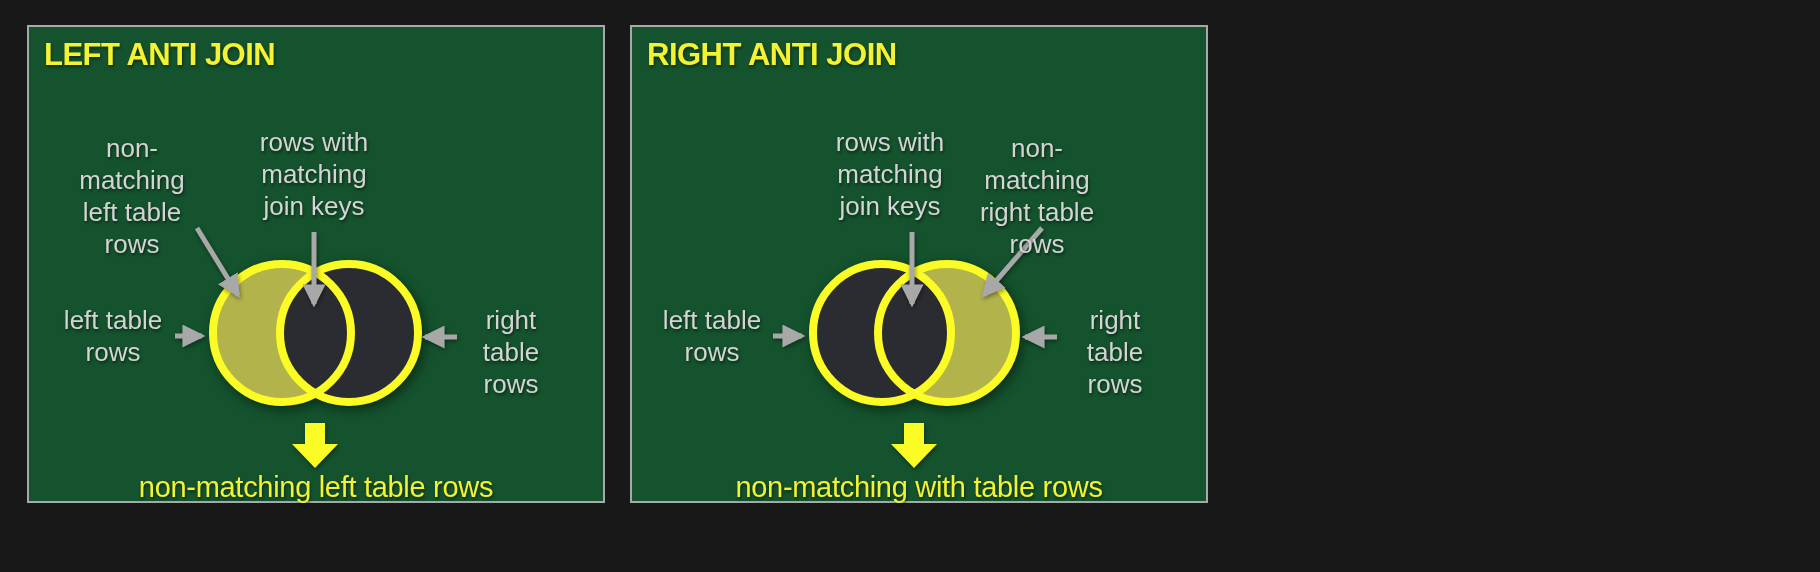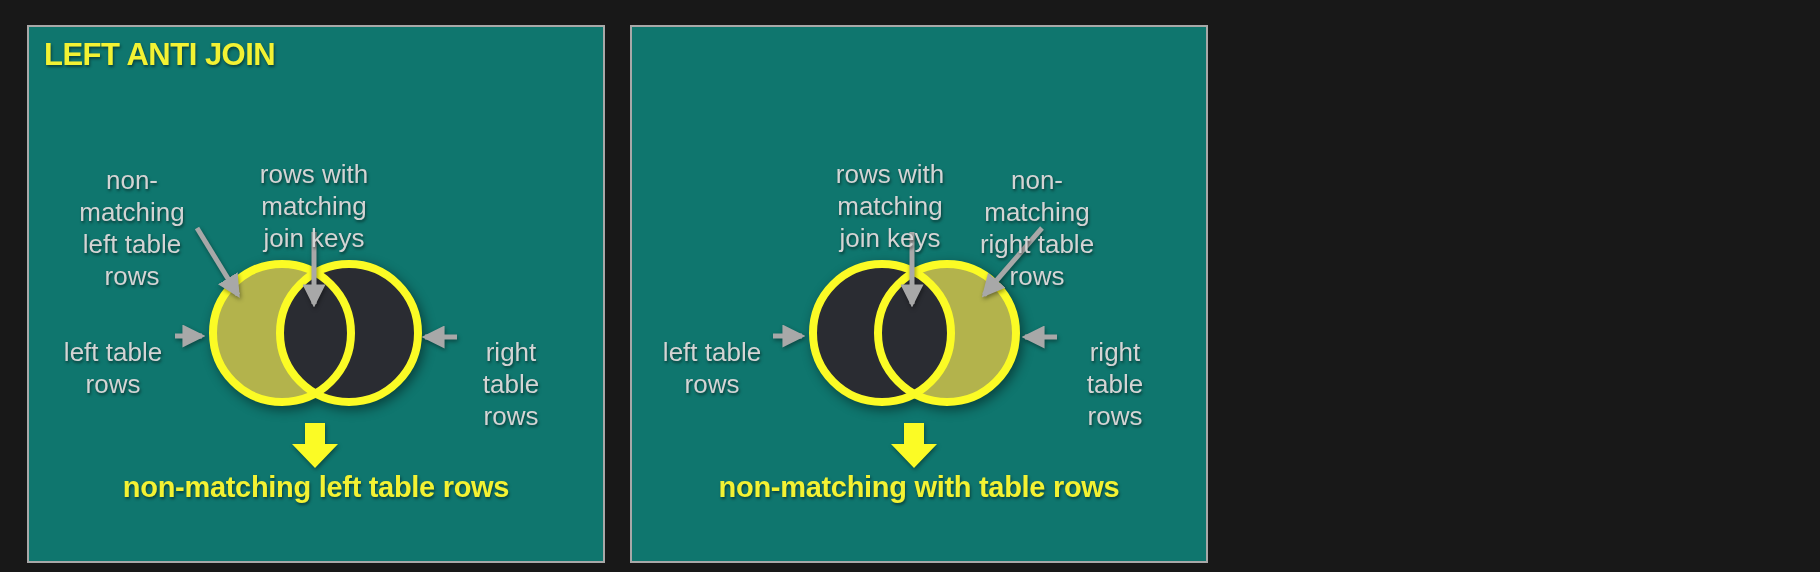--- a/index.html
+++ b/index.html
@@ -2,23 +2,23 @@
 <html><head>
 <meta charset="utf-8">
 <style>
   html,body{margin:0;padding:0;background:#181818;}
   .page{
     position:relative;width:1820px;height:572px;overflow:hidden;
     background:#181818;
     font-family:"Liberation Sans","DejaVu Sans",sans-serif;
   }
   .panel{
-    position:absolute;top:25px;width:578px;height:538px;
+    position:absolute;top:25px;width:578px;height:478px;
     box-sizing:border-box;
-    background:#0f766e;
+    background:#14532d;
     border:2px solid #a8a8a8;
   }
   .panel.left{left:27px;}
   .panel.right{left:630px;}
   .panel-title{
     position:absolute;left:15px;top:10px;
     font-size:31px;font-weight:bold;letter-spacing:-0.5px;
     color:#f3f233;
     text-shadow:1px 2px 3px rgba(0,0,0,0.45);
     white-space:nowrap;
@@ -26,26 +26,25 @@
   .venn-svg{position:absolute;left:0;top:0;width:574px;height:511px;}
   .venn-group{filter:drop-shadow(3px 4px 6px rgba(0,0,0,0.45));}
   .leader-group{filter:drop-shadow(1px 2px 2px rgba(0,0,0,0.4));}
   .vlabel{
     position:absolute;
     transform:translateX(-50%);
     font-size:26px;line-height:32px;
     color:#d4d4d4;text-align:center;
     white-space:pre-line;
     text-shadow:1px 2px 3px rgba(0,0,0,0.5);
-    margin-top:32px;
   }
   .caption{
     position:absolute;left:0;right:0;top:444px;
     text-align:center;
-    font-size:29px;font-weight:bold;letter-spacing:-0.3px;
+    font-size:29px;font-weight:normal;letter-spacing:-0.3px;
     color:#f3f233;
     text-shadow:1px 2px 3px rgba(0,0,0,0.45);
     white-space:nowrap;
   }
 </style>
 </head>
 <body>
 
 <div class="page">
 
@@ -107,20 +106,21 @@
       <g class="leader-group" fill="none" stroke-width="5">
         <line x1="280" y1="205" x2="280" y2="277" marker-end="url(#arrowhead-r)" stroke="#a8a8a8"></line>
         <line x1="410" y1="201" x2="352" y2="268" marker-end="url(#arrowhead-r)" stroke="#a8a8a8"></line>
         <line x1="141" y1="309" x2="170" y2="309" marker-end="url(#arrowhead-r)" stroke="#a8a8a8"></line>
         <line x1="425" y1="310" x2="393" y2="310" marker-end="url(#arrowhead-r)" stroke="#a8a8a8"></line>
       </g>
 
       <path d="M272,396 h20 v21 h13 l-23,24 -23,-24 h13 z" class="leader-group" fill="#fbfb25"></path>
     </svg>
 
+    <div class="panel-title">RIGHT ANTI JOIN</div>
     <div class="vlabel" style="left:258px;top:99px;">rows with
 matching
 join keys</div>
     <div class="vlabel" style="left:405px;top:105px;">non-
 matching
 right table
 rows</div>
     <div class="vlabel" style="left:80px;top:277px;">left table
 rows</div>
     <div class="vlabel" style="left:483px;top:277px;">right table

